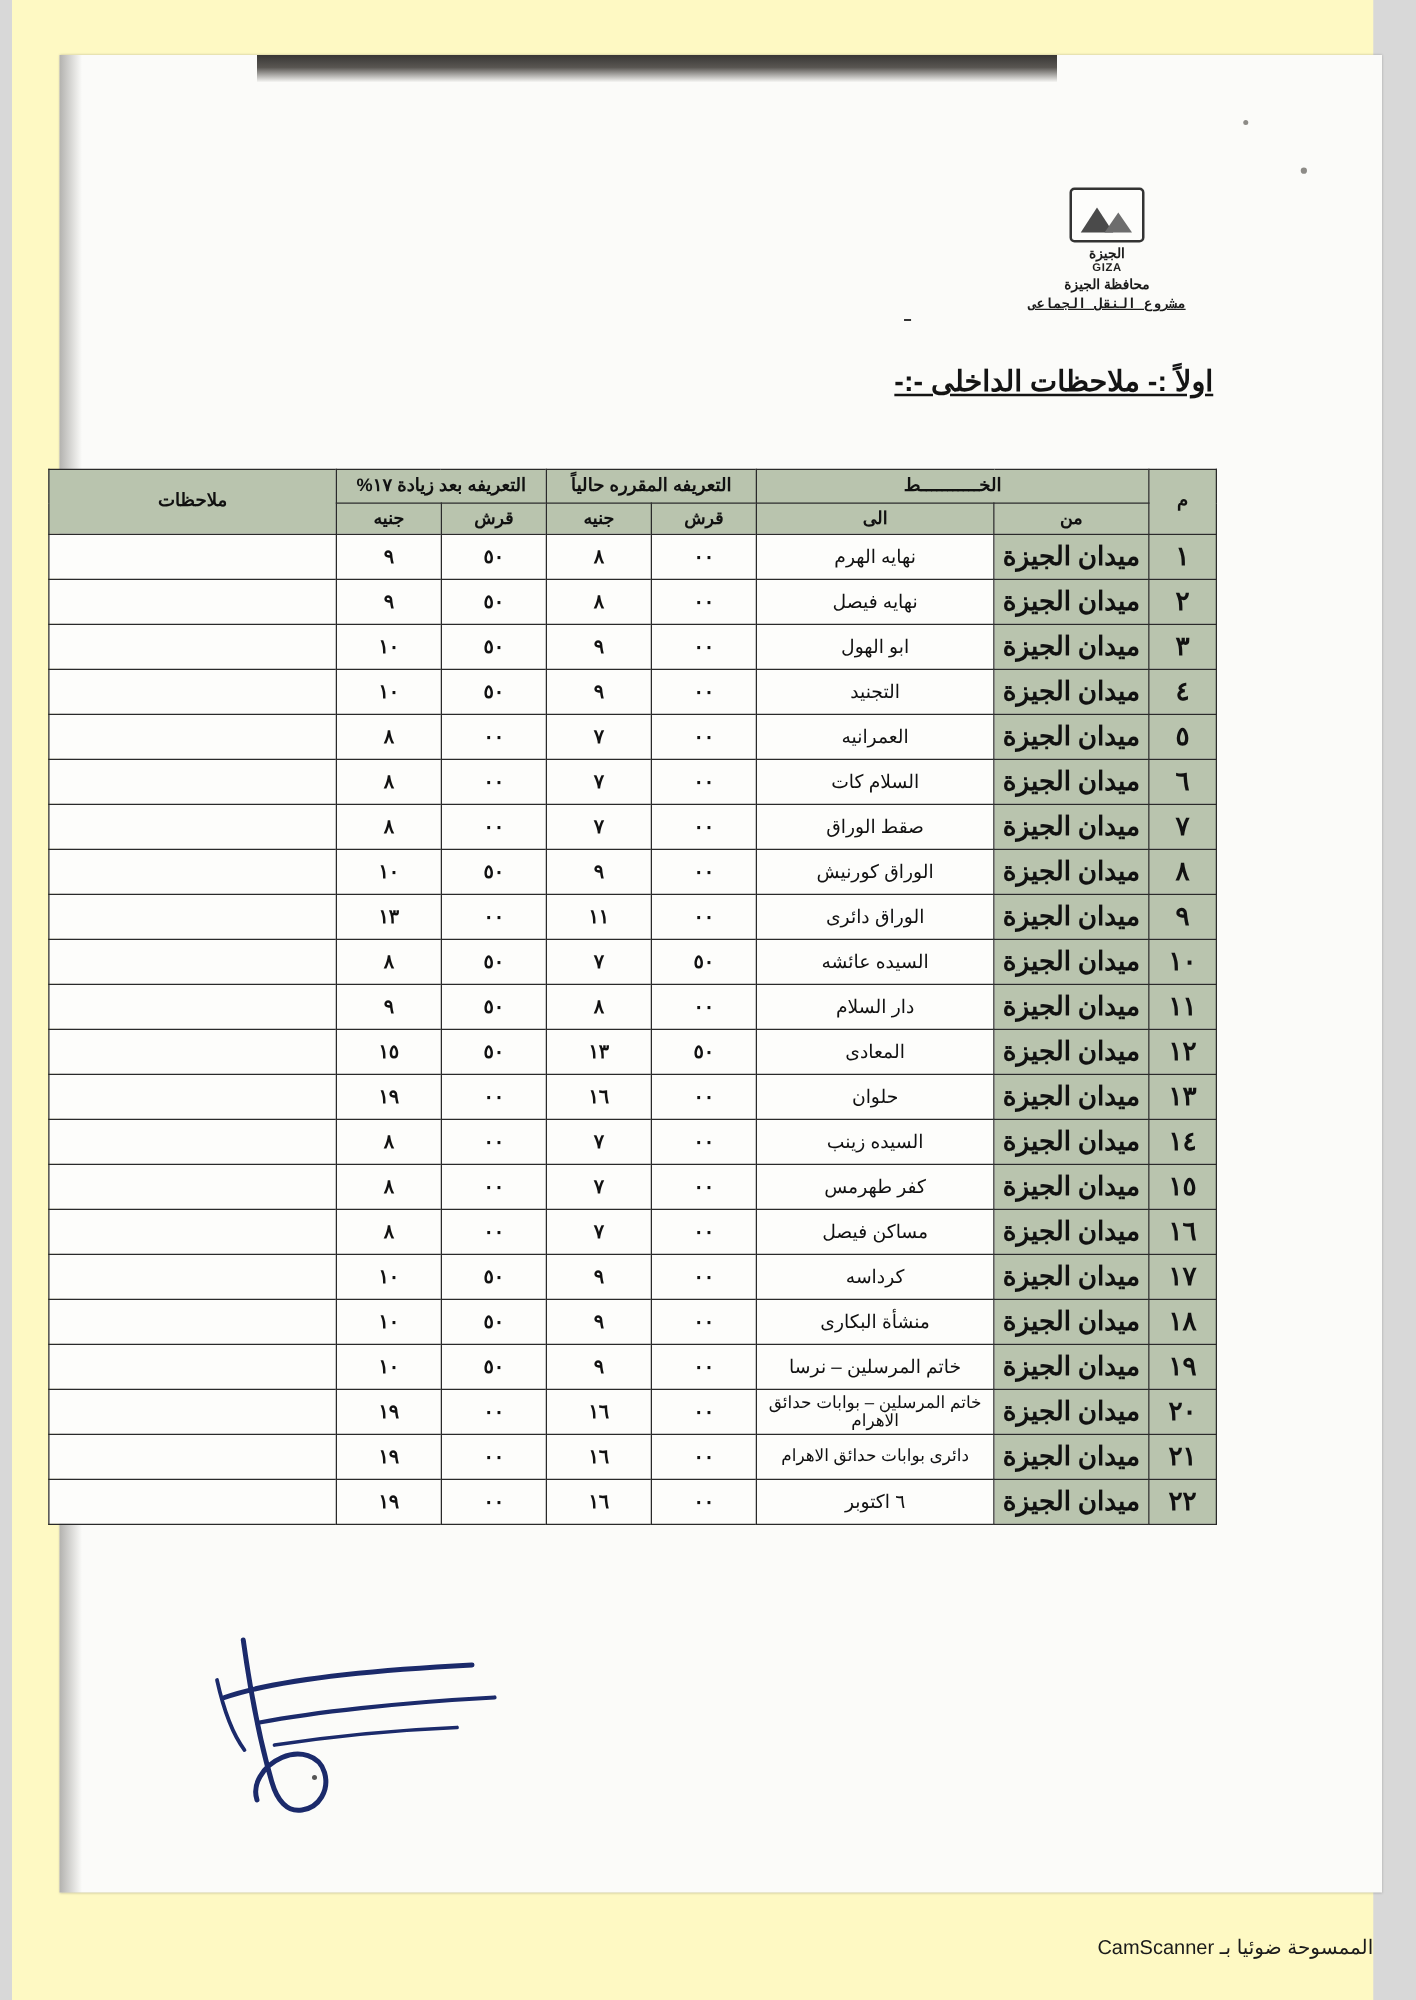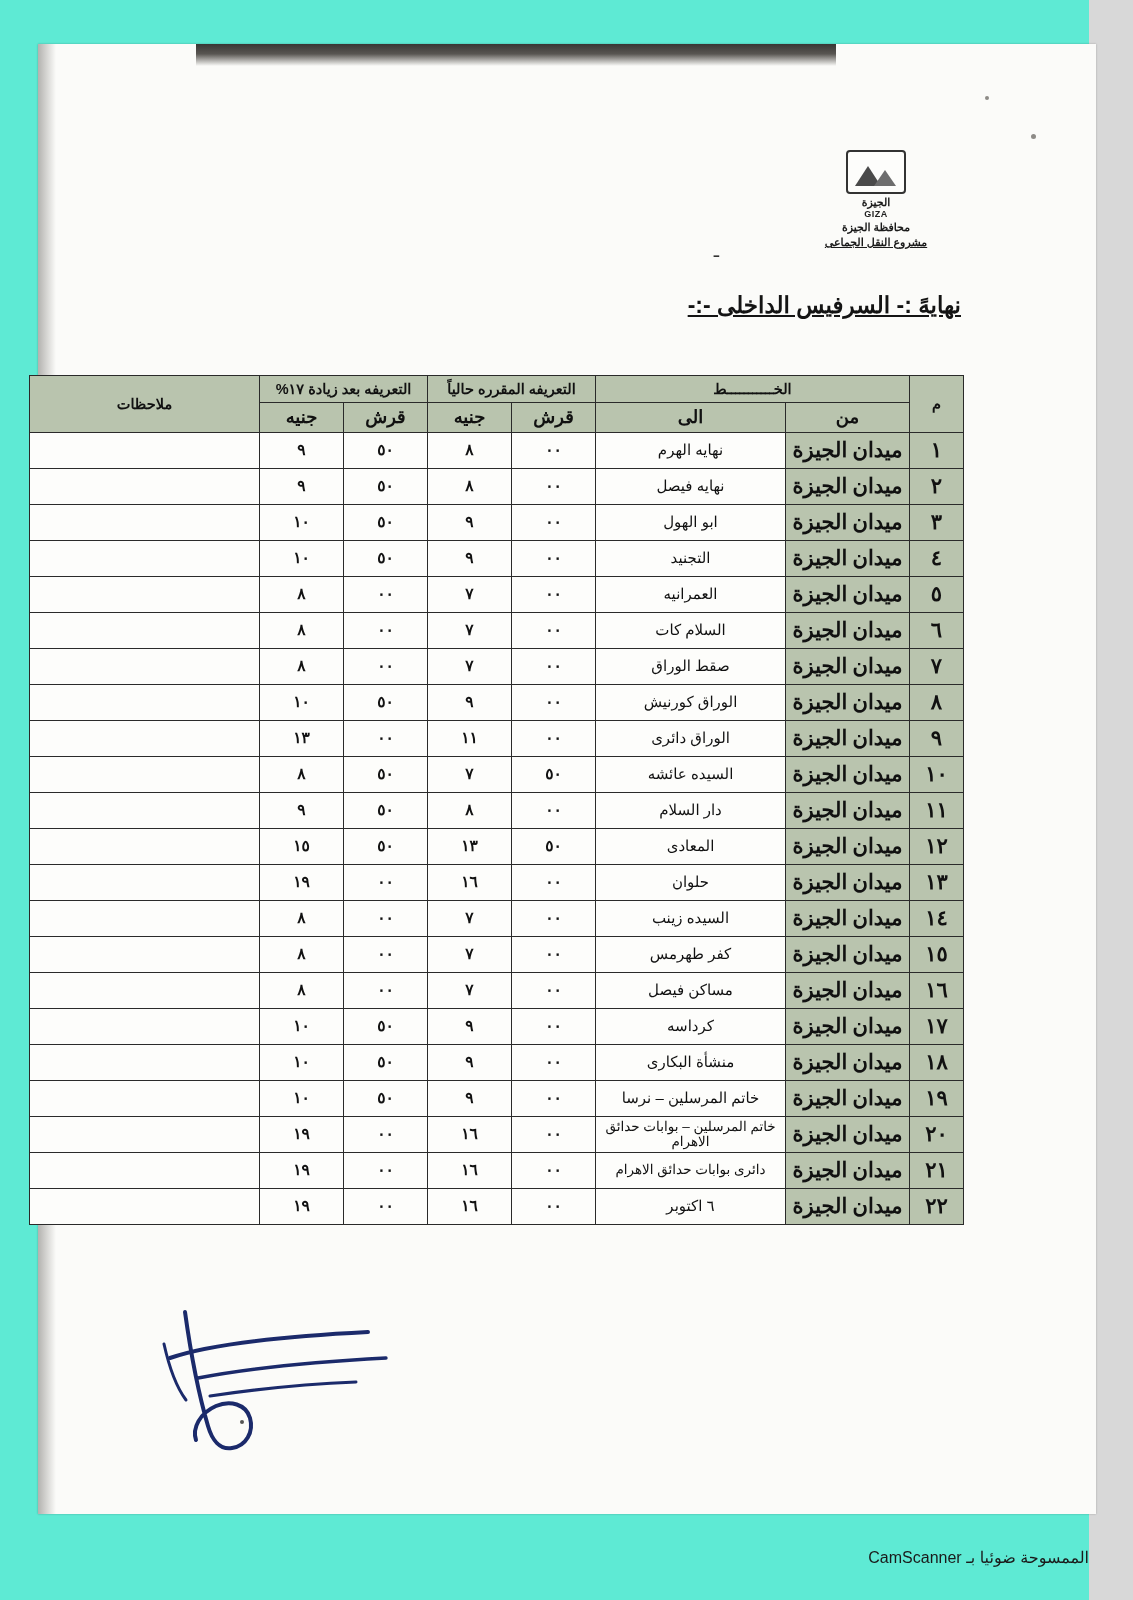--- a/index.html
+++ b/index.html
@@ -9,24 +9,24 @@
   }
   body {
     width: 1133px;
     height: 1600px;
     font-family: "Liberation Sans", sans-serif;
     position: relative;
     overflow: hidden;
   }
   .page {
     position: absolute;
-    left: 0; top: 0;
+    left: 10px; top: 0;
     width: 1089px;
     height: 1600px;
-    background: #5eead4;
+    background: #fef9c3;
   }
   
   .sheet {
     position: absolute;
     left: 38px;
     top: 44px;
     width: 1058px;
     height: 1470px;
     background: #fbfbf9;
     box-shadow: 0 0 2px rgba(0,0,0,.25);
@@ -97,20 +97,21 @@
     font-size: 9px;
     font-weight: bold;
     letter-spacing: .5px;
     color: #222;
   }
   .logo-ar1 { font-size: 11px; font-weight: bold; margin-top: 1px; }
   .logo-ar2 { font-size: 11px; font-weight: bold; margin-top: 2px; }
   .logo-ar3 {
     font-size: 11px; font-weight: bold; margin-top: 2px;
     text-decoration: underline;
+    font-family: Liberation Mono, monospace;
   }
   .dash-mark {
     position: absolute;
     right: 370px;
     top: 240px;
     font-size: 18px;
     color: #333;
   }
 
   
@@ -145,21 +146,21 @@
     font-family: "Liberation Sans", sans-serif;
   }
   thead th {
     background: #b9c4ae;
     font-size: 14.5px;
     font-weight: bold;
     padding: 4px 2px;
     line-height: 1.25;
   }
   thead th.sub {
-    font-size: 18px;
+    font-size: 14px;
     padding: 3px 2px;
     margin-top: 37px;
   }
   col.c-no { width: 54px; }
   col.c-from { width: 124px; }
   col.c-to { width: 190px; }
   col.c-cur-p { width: 84px; }
   col.c-cur-g { width: 84px; }
   col.c-new-p { width: 84px; }
   col.c-new-g { width: 84px; }
@@ -233,21 +234,21 @@
 
   <div class="logo-block">
     <div class="logo-mark"></div>
     <div class="logo-ar1">الجيزة</div>
     <div class="logo-en">GIZA</div>
     <div class="logo-ar2">محافظة الجيزة</div>
     <div class="logo-ar3">مشروع النقل الجماعى</div>
   </div>
   <div class="dash-mark">ـ</div>
 
-  <div class="section-title">نهايهً :- السرفيس الداخلى -:-</div>
+  <div class="section-title">اولاً :- ملاحظات الداخلى -:-</div>
 
   <div class="tbl-wrap">
     <table>
       <colgroup>
         <col class="c-no">
           <col class="c-from">
           <col class="c-to">
         <col class="c-cur-p">
           <col class="c-cur-g">
         <col class="c-new-p">

